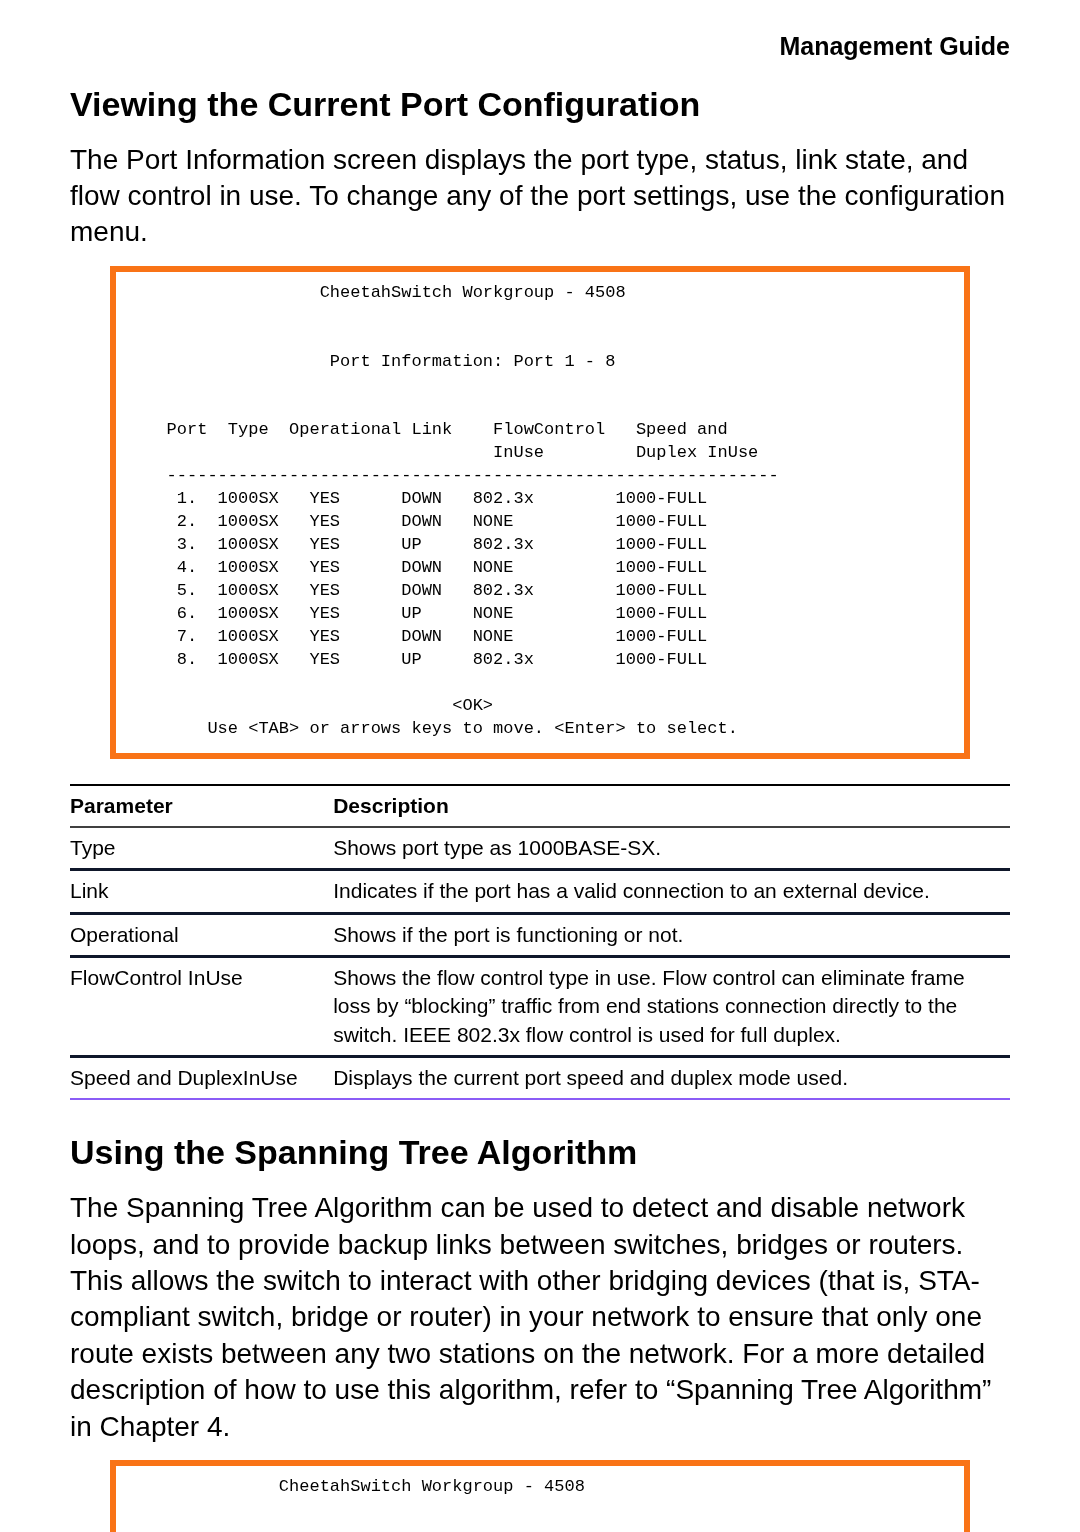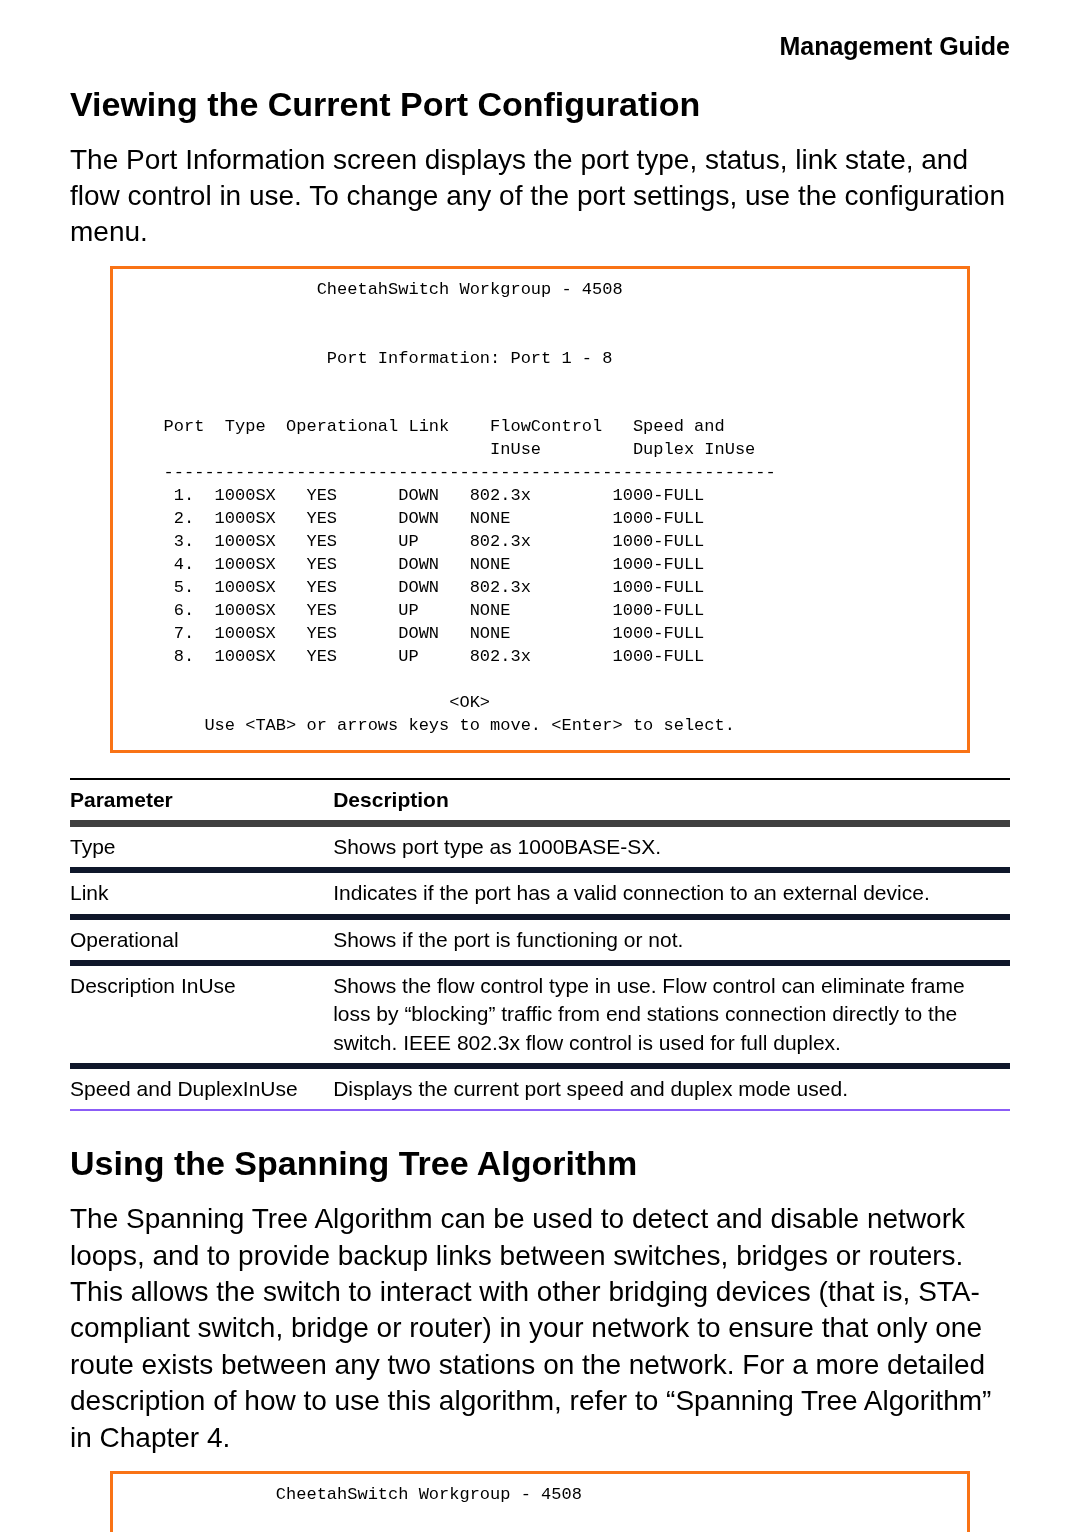--- a/index.html
+++ b/index.html
@@ -23,44 +23,44 @@
       font-weight: bold;
       font-size: 34px;
       margin-bottom: 14px;
     }
     .body-para {
       font-size: 28px;
       line-height: 1.3;
       margin-bottom: 15px;
     }
     .terminal-box {
-      border: 3px solid #f97316;
+      border: 6px solid #f97316;
       font-family: "Courier New", Courier, monospace;
       font-size: 17px;
       white-space: pre;
       padding: 10px 20px 12px 20px;
       margin: 0 40px 25px 40px;
       line-height: 1.35;
     }
     table.param-table {
       width: 100%;
       border-collapse: collapse;
       margin: 10px 0 30px 0;
       font-size: 21px;
     }
     table.param-table th {
       text-align: left;
       font-weight: bold;
       border-top: 2px solid #000;
-      border-bottom: 7px solid #404040;
+      border-bottom: 2px solid #404040;
       padding: 6px 6px 6px 0;
       vertical-align: top;
     }
     table.param-table td {
-      border-bottom: 6px solid #0f172a;
+      border-bottom: 3px solid #0f172a;
       padding: 6px 6px 6px 0;
       vertical-align: top;
     }
     table.param-table tr:last-child td {
       border-bottom: 2px solid #8b5cf6;
     }
     .col-param { width: 28%; }
   </style>
 </head>
 <body>
@@ -105,21 +105,21 @@
       </tr>
       <tr>
         <td class="col-param">Link</td>
         <td>Indicates if the port has a valid connection to an external device.</td>
       </tr>
       <tr>
         <td class="col-param">Operational</td>
         <td>Shows if the port is functioning or not.</td>
       </tr>
       <tr>
-        <td class="col-param">Description InUse</td>
+        <td class="col-param">FlowControl InUse</td>
         <td>Shows the flow control type in use. Flow control can eliminate frame loss by “blocking” traffic from end stations connection directly to the switch. IEEE 802.3x flow control is used for full duplex.</td>
       </tr>
       <tr>
         <td class="col-param">Speed and DuplexInUse</td>
         <td>Displays the current port speed and duplex mode used.</td>
       </tr>
     </tbody>
 </table>
 
 <div class="section-heading">Using the Spanning Tree Algorithm</div>

